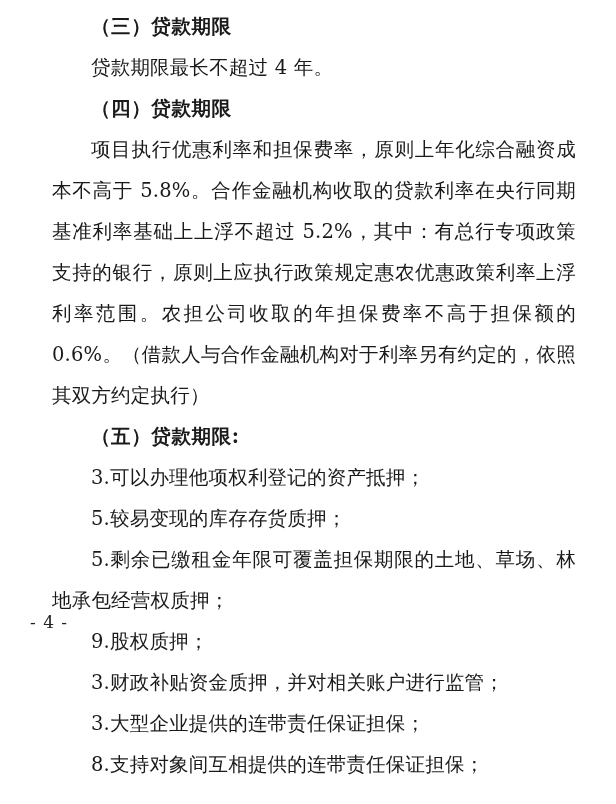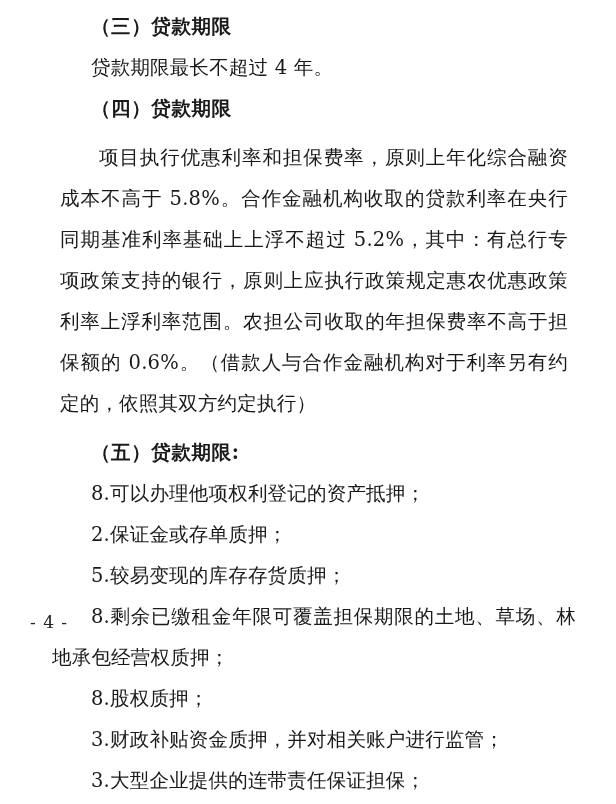--- a/index.html
+++ b/index.html
@@ -49,26 +49,25 @@
   }
 </style>
 </head>
 <body>
 
 <div class="page">
   <div class="doc-body">
     <p class="heading" style="margin: 0px;">（三）贷款期限</p>
     <p class="para" style="margin: 0px;">贷款期限最长不超过 4 年。</p>
     <p class="heading" style="margin: 0px;">（四）贷款期限</p>
-    <p class="para" style="margin: 8px;">项目执行优惠利率和担保费率，原则上年化综合融资成本不高于 5.8%。合作金融机构收取的贷款利率在央行同期基准利率基础上上浮不超过 5.2%，其中：有总行专项政策支持的银行，原则上应执行政策规定惠农优惠政策利率上浮利率范围。农担公司收取的年担保费率不高于担保额的 0.6%。（借款人与合作金融机构对于利率另有约定的，依照其双方约定执行）</p>
+    <p class="para" style="margin: 0px;">项目执行优惠利率和担保费率，原则上年化综合融资成本不高于 5.8%。合作金融机构收取的贷款利率在央行同期基准利率基础上上浮不超过 5.2%，其中：有总行专项政策支持的银行，原则上应执行政策规定惠农优惠政策利率上浮利率范围。农担公司收取的年担保费率不高于担保额的 0.6%。（借款人与合作金融机构对于利率另有约定的，依照其双方约定执行）</p>
     <p class="heading" style="margin: 0px;">（五）贷款期限:</p>
-    <p class="list-item" style="margin: 0px;">8.可以办理他项权利登记的资产抵押；</p>
-    <p class="list-item" style="margin: 0px;">2.保证金或存单质押；</p>
+    <p class="list-item" style="margin: 0px;">3.可以办理他项权利登记的资产抵押；</p>
     <p class="list-item" style="margin: 0px;">5.较易变现的库存存货质押；</p>
-    <p class="list-item" style="margin: 0px;">8.剩余已缴租金年限可覆盖担保期限的土地、草场、林地承包经营权质押；</p>
-    <p class="list-item" style="margin: 0px;">8.股权质押；</p>
+    <p class="list-item" style="margin: 0px;">5.剩余已缴租金年限可覆盖担保期限的土地、草场、林地承包经营权质押；</p>
+    <p class="list-item" style="margin: 0px;">9.股权质押；</p>
     <p class="list-item" style="margin: 0px;">3.财政补贴资金质押，并对相关账户进行监管；</p>
     <p class="list-item" style="margin: 0px;">3.大型企业提供的连带责任保证担保；</p>
     <p class="list-item" style="margin: 0px;">8.支持对象间互相提供的连带责任保证担保；</p>
 
   </div>
   <div class="page-number">- 4 -</div>
 </div>
 
 </body></html>

